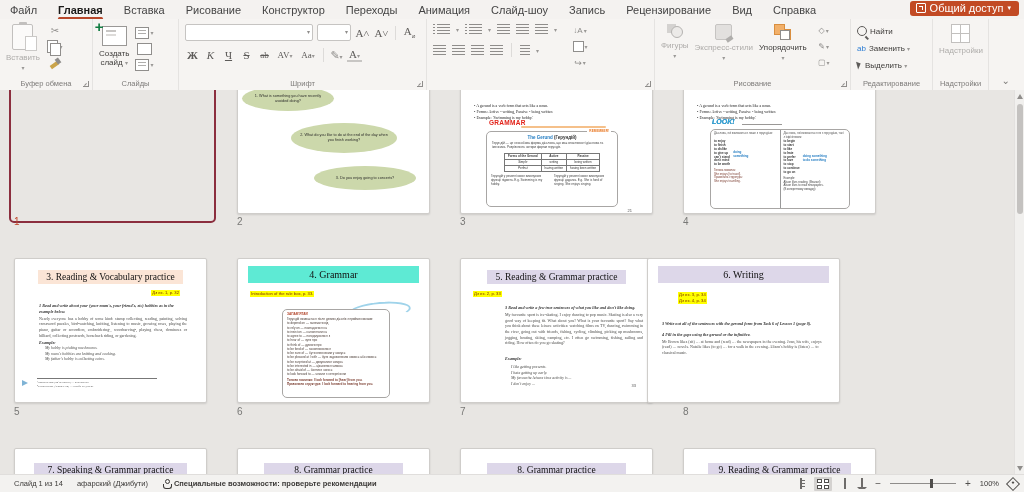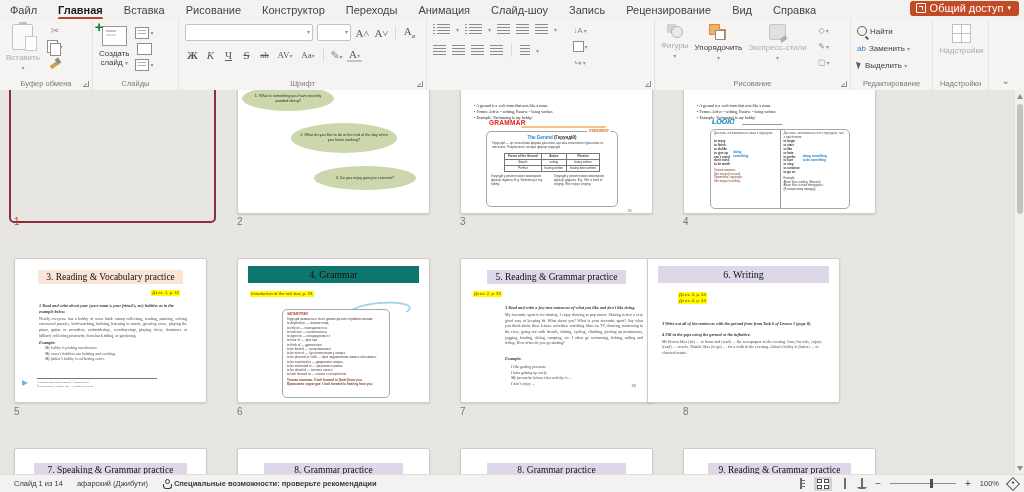--- a/index.html
+++ b/index.html
@@ -95,21 +95,21 @@
   .vcol.left{border-right:0.5px solid #999;}
   .vhead{font-size:2.9px;color:#555;line-height:1.3;min-height:8px;}
   .vrow{display:flex;gap:3px;align-items:center;}
   .vlist{font-size:3px;line-height:1.3;color:#333;font-weight:bold;}
   .vtag{font-size:3px;color:#1f7ac1;font-weight:bold;white-space:pre-line;}
   .vbottom{font-size:2.8px;line-height:1.3;color:#7a3b2e;margin-top:2px;white-space:pre-line;}
   
   .sl-title{position:absolute;top:7px;left:0;right:0;text-align:center;}
   .sl-title span{display:inline-block;font-family:"Liberation Serif",serif;font-size:9.5px;color:#111;padding:2px 8px;}
   .bg-peach{background:#fbe5d6;}
-  .bg-tan{background:#0f766e;}
+  .bg-tan{background:#5eead4;}
   .bg-lav{background:#ddd7e9;}
   .bar-title{position:absolute;top:7px;left:10px;right:10px;height:17px;display:flex;align-items:center;justify-content:center;font-family:"Liberation Serif",serif;font-size:10px;color:#111;}
   .hw{position:absolute;font-size:4.2px;color:#7b2d00;background:#ffff00;padding:0 1px;line-height:1.4;white-space:pre-line;}
   .exblock{position:absolute;font-family:"Liberation Serif",serif;color:#3c3c3a;}
   .exhead{font-size:4.2px;font-weight:bold;font-style:italic;line-height:1.35;color:#333;}
   .exbody{font-size:4px;line-height:1.4;text-align:justify;color:#4a4a48;margin-top:1.5px;}
   .exlabel{font-size:4.2px;font-weight:bold;font-style:italic;margin-top:1.5px;color:#333;}
   .exlines{font-size:4px;font-style:italic;line-height:1.45;margin-left:6px;color:#4a4a48;}
   .footnote{position:absolute;left:22px;bottom:14px;width:120px;border-top:0.5px solid #777;font-family:"Liberation Serif",serif;font-size:2.9px;color:#555;padding-top:1px;line-height:1.4;}
   .bluetri{position:absolute;left:7px;bottom:16px;width:0;height:0;border-top:3px solid transparent;border-bottom:3px solid transparent;border-left:6px solid #7fb3d5;}
@@ -279,28 +279,28 @@
       </div>
       <div class="launcher"></div>
     </div>
 
     <div class="rgroup" style="width:196px">
       <div class="bigbtn disabled">
         <span class="ico-shapes"></span>
         <span>Фигуры</span>
         <span class="dd">▾</span>
       </div>
+      <div class="bigbtn disabled">
+        <span class="ico-styles"></span>
+        <span>Экспресс-стили</span>
+        <span class="dd">▾</span>
+      </div>
       <div class="bigbtn">
         <span class="ico-arrange"></span>
         <span>Упорядочить</span>
-        <span class="dd">▾</span>
-      </div>
-      <div class="bigbtn disabled">
-        <span class="ico-styles"></span>
-        <span>Экспресс-стили</span>
         <span class="dd">▾</span>
       </div>
       <div class="scol" style="margin-left:2px">
         <div class="sbtn">
             <span class="glyph" style="font-size:8px">◇</span>
             <span class="dd">▾</span>
           </div>
         <div class="sbtn">
             <span class="glyph" style="font-size:8px">✎</span>
             <span class="dd">▾</span>
@@ -317,21 +317,21 @@
     <div class="rgroup" style="width:82px;flex-direction:column;gap:3px">
       <div class="ebtn">
           <span class="ico-search"></span>
           <span>Найти</span>
         </div>
       <div class="ebtn"><span class="glyph" style="font-size:8px;color:#2b7cd3;margin-right:3px">ab</span><span>Заменить</span>&nbsp;<span class="dd">▾</span></div>
       <div class="ebtn"><span class="ico-cursor"></span><span>Выделить</span>&nbsp;<span class="dd">▾</span></div>
       <div class="rlabel">Редактирование</div>
     </div>
 
-    <div class="rgroup" style="width:56px;justify-content:center">
+    <div class="rgroup" style="width:56px;">
       <div class="bigbtn disabled">
         <span class="ico-grid"></span>
         <span>Надстройки</span>
       </div>
       <div class="rlabel">Надстройки</div>
     </div>
 
     <div id="ribbon-chevron">⌄</div>
   </div>
 

